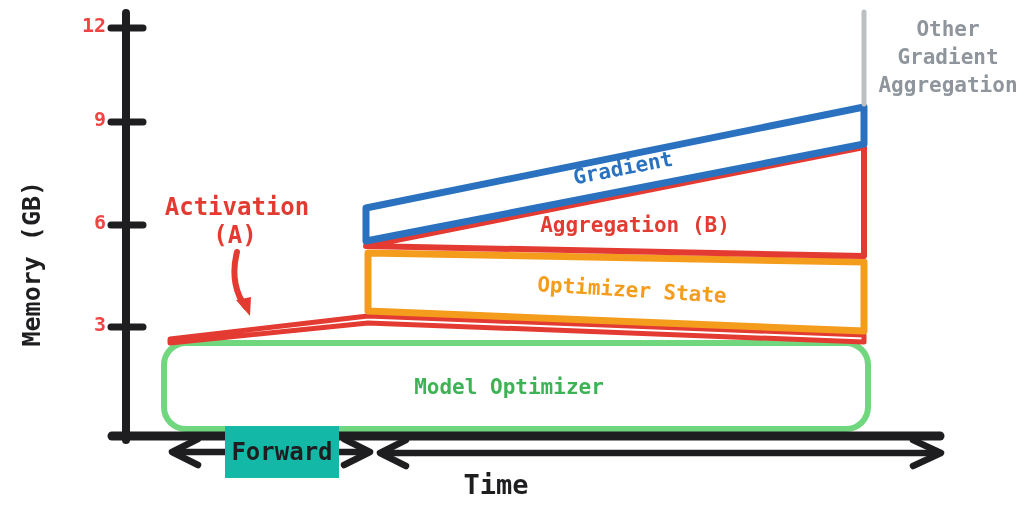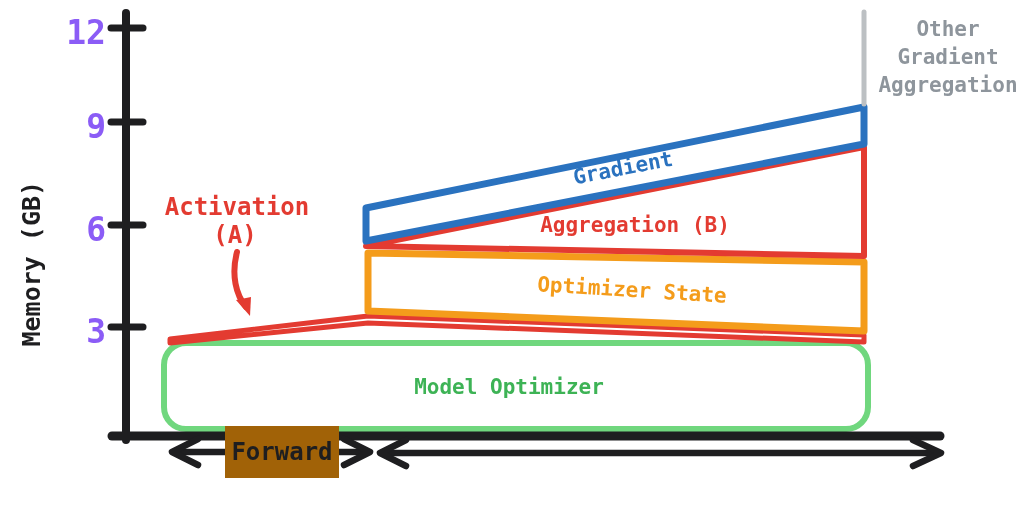--- a/index.html
+++ b/index.html
@@ -2,30 +2,30 @@
 <html><head>
 <meta charset="utf-8">
 <style>
   html,body{margin:0;padding:0;background:#fff;}
   .stage{
     position:relative;width:1024px;height:514px;background:#ffffff;overflow:hidden;
     font-family:"DejaVu Sans Mono","Liberation Mono",monospace;font-weight:bold;
   }
   .stage svg{position:absolute;left:0;top:0;}
   .lbl{position:absolute;text-align:center;white-space:nowrap;line-height:1.15;}
-  .tick{position:absolute;width:48px;text-align:right;font-size:33px;color:#8b5cf6;}
+  .tick{position:absolute;width:48px;text-align:right;font-size:20px;color:#ef4444;}
   .ylabel{position:absolute;left:-109px;top:192px;width:280px;font-size:25px;color:#1e1e20;
           transform:rotate(-90deg);}
   .red{color:#e33b31;}
   .blue{color:#2a72bf;}
   .orange{color:#f49c1b;}
   .green{color:#3db355;}
   .gray{color:#8e959c;}
   .black{color:#1e1e20;}
-  .axis-word span{background:#a16207;padding:12px 6px;margin-left:20px;}
+  .axis-word span{background:#14b8a6;padding:12px 6px;margin-left:20px;}
   .fs21{font-size:21px;}
   .fs22{font-size:24px;}
   .fs27{font-size:27px;}
 </style>
 </head>
 <body>
 
 <div class="stage">
 
   <svg width="1024" height="514" viewBox="0 0 1024 514">
@@ -69,20 +69,21 @@
       <polygon points="250,316 236,300 251,297" fill="#e33b31"></polygon>
     </g>
   </svg>
 
   <div class="tick" style="left:58px;top:13px;">12</div>
   <div class="tick" style="left:58px;top:107px;">9</div>
   <div class="tick" style="left:58px;top:210px;">6</div>
   <div class="tick" style="left:58px;top:312px;">3</div>
 
   <div class="ylabel">Memory (GB)</div>
+  <div class="lbl black fs27" style="left:406px;top:469px;width:180px;">Time</div>
 
   <div class="lbl black fs22 axis-word" style="left:192px;top:439px;width:160px;">
     <span>Forward</span>
   </div>
 
   <div class="lbl red fs22" style="left:142px;top:194px;width:190px;">Activation</div>
   <div class="lbl red fs22" style="left:195px;top:222px;width:80px;">(A)</div>
 
   <div class="lbl blue fs21" style="left:538px;top:156px;width:170px;transform:rotate(-11deg);">Gradient</div>
 

